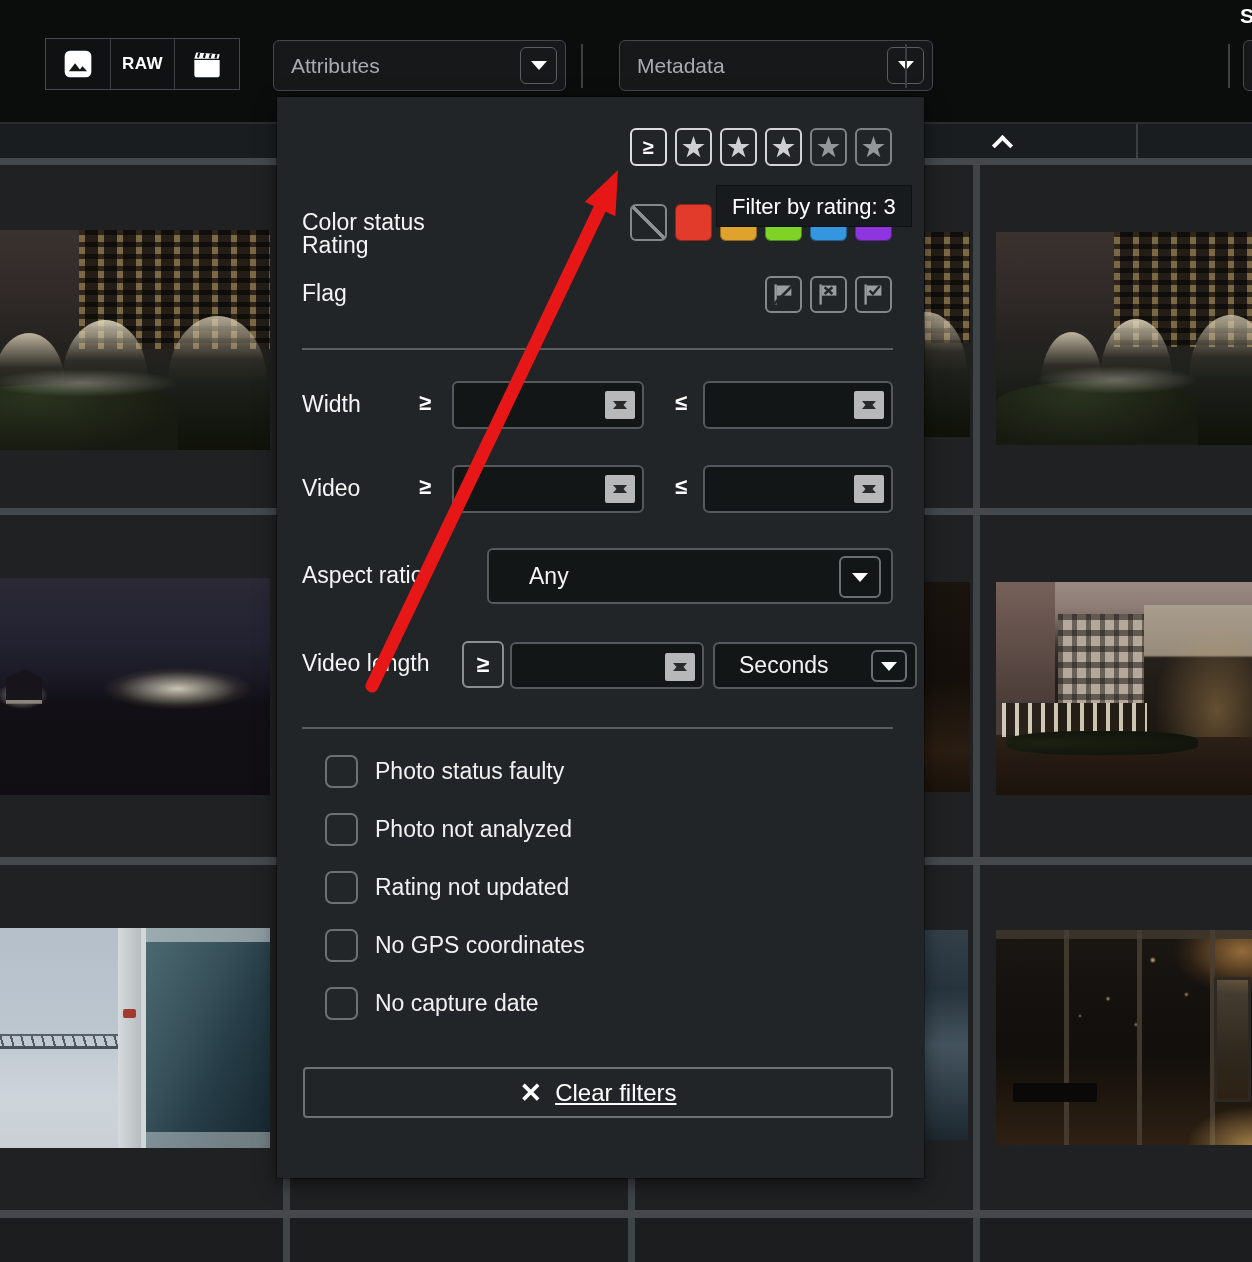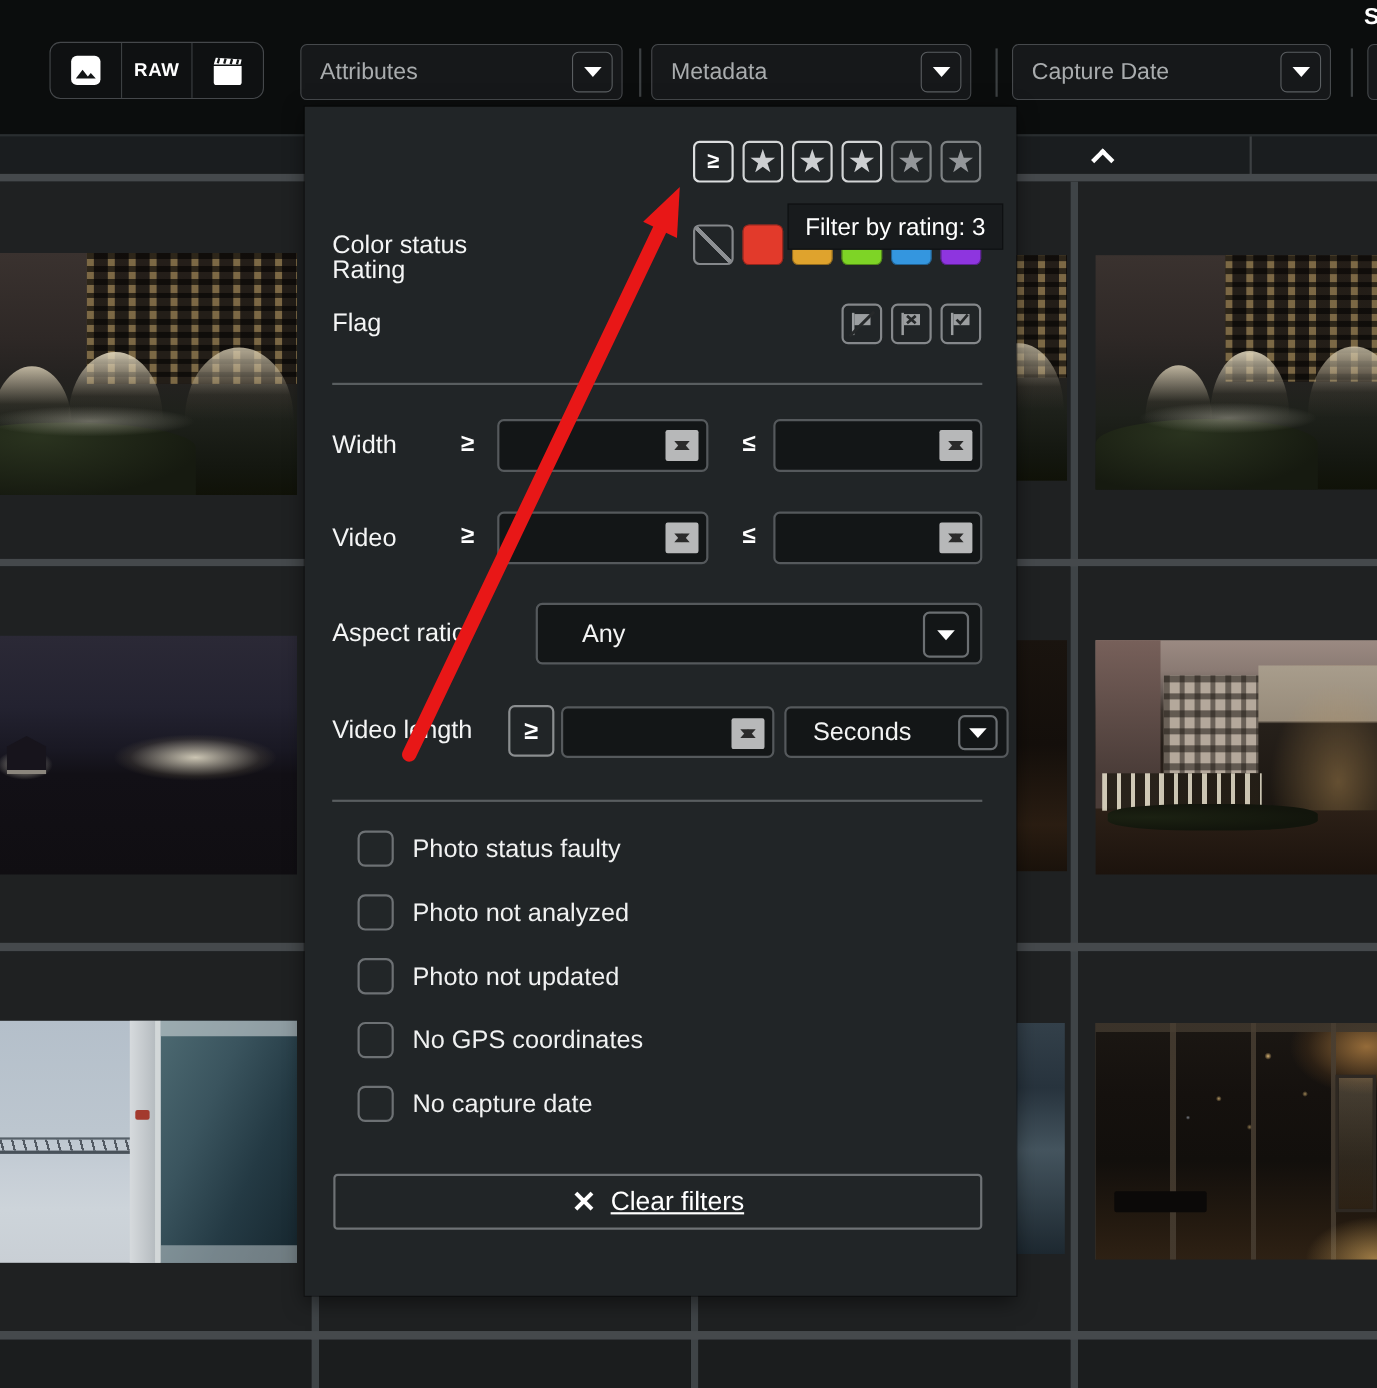--- a/index.html
+++ b/index.html
@@ -83,21 +83,21 @@
   .ph-sl2{background:
      radial-gradient(circle 5px at 30% 30%,rgba(230,190,120,.8),transparent 60%),
      radial-gradient(circle 4px at 70% 22%,rgba(230,190,120,.7),transparent 60%),
      radial-gradient(ellipse 50% 16% at 40% 55%,rgba(200,170,110,.35),transparent 70%),
      linear-gradient(180deg,#1a140f 0%,#140f0b 45%,#2a1d12 80%,#1a120b 100%);}
   .ph-sl3{background:linear-gradient(180deg,#33404a 0%,#27333d 28%,#44545e 55%,#1d2830 100%);
      box-shadow:inset 6px 0 0 rgba(190,200,206,.5);}
 
   
   .type-group{position:absolute;left:45px;top:38px;width:195px;height:52px;display:flex;z-index:5;
-     border:1px solid #45484b;border-radius:10px;background:#0f1112;}
+     border:1px solid #45484b;border-radius:0;background:#0f1112;}
   .type-seg{flex:1;display:flex;align-items:center;justify-content:center;border-right:1px solid #3c4042;}
   .type-seg:last-child{border-right:none;}
   .raw-label{font-size:17px;font-weight:bold;letter-spacing:.5px;color:#fff;}
   .dd{position:absolute;top:40px;height:51px;background:#16181a;border:1px solid #46494c;border-radius:6px;z-index:5;}
   .dd-label{position:absolute;left:17px;top:0;height:49px;line-height:49px;font-size:21px;color:#a9acae;}
   .caret-box{position:absolute;right:8px;top:6px;width:37px;height:37px;border:1px solid #5a5e61;border-radius:6px;
      display:flex;align-items:center;justify-content:center;}
   .caret-down{width:0;height:0;border-left:8px solid transparent;border-right:8px solid transparent;border-top:9px solid #fff;}
   .tb-sep{position:absolute;top:44px;width:2px;height:44px;background:#3c4042;z-index:5;}
   .partial-btn{position:absolute;left:1243px;top:40px;width:24px;height:51px;border:1px solid #46494c;border-radius:6px;background:#16181a;z-index:5;}
@@ -251,33 +251,27 @@
     </div>
   </div>
 
   <div class="dd" style="left:273px;width:293px;">
     <span class="dd-label">Attributes</span>
     <span class="caret-box">
         <span class="caret-down"></span>
       </span>
   </div>
   <div class="tb-sep" style="left:581px;"></div>
-  <div class="dd" style="left:592px;width:291px;">
+  <div class="dd" style="left:619px;width:314px;">
     <span class="dd-label">Metadata</span>
     <span class="caret-box">
         <span class="caret-down"></span>
       </span>
   </div>
   <div class="tb-sep" style="left:905px;"></div>
-  <div class="dd" style="left:920px;width:290px;">
-    <span class="dd-label">Capture Date</span>
-    <span class="caret-box">
-        <span class="caret-down"></span>
-      </span>
-  </div>
   <div class="tb-sep" style="left:1228px;"></div>
   <div class="partial-btn"></div>
   <span class="partial-s">S</span>
 
   <div id="panel">
 
     <span class="plabel" style="left:25px;top:135px;">Rating</span>
     <div class="sqbtn op-btn" style="left:353px;top:31px;">≥</div>
     <div class="sqbtn star on" style="left:398px;top:31px;">★</div>
     <div class="sqbtn star on" style="left:443px;top:31px;">★</div>
@@ -373,21 +367,21 @@
         </span>
     </div>
 
     <div class="hr" style="top:630px;"></div>
 
     <div class="chk-box" style="top:658px;"></div>
     <span class="chk-label" style="top:661px;">Photo status faulty</span>
     <div class="chk-box" style="top:716px;"></div>
     <span class="chk-label" style="top:719px;text-align:right;">Photo not analyzed</span>
     <div class="chk-box" style="top:774px;"></div>
-    <span class="chk-label" style="top:777px;">Photo not updated</span>
+    <span class="chk-label" style="top:777px;">Rating not updated</span>
     <div class="chk-box" style="top:832px;"></div>
     <span class="chk-label" style="top:835px;">No GPS coordinates</span>
     <div class="chk-box" style="top:890px;"></div>
     <span class="chk-label" style="top:893px;">No capture date</span>
 
     <div id="clear-btn">
       <span class="x">✕</span>
       <span class="t">Clear filters</span>
     </div>
   </div>

